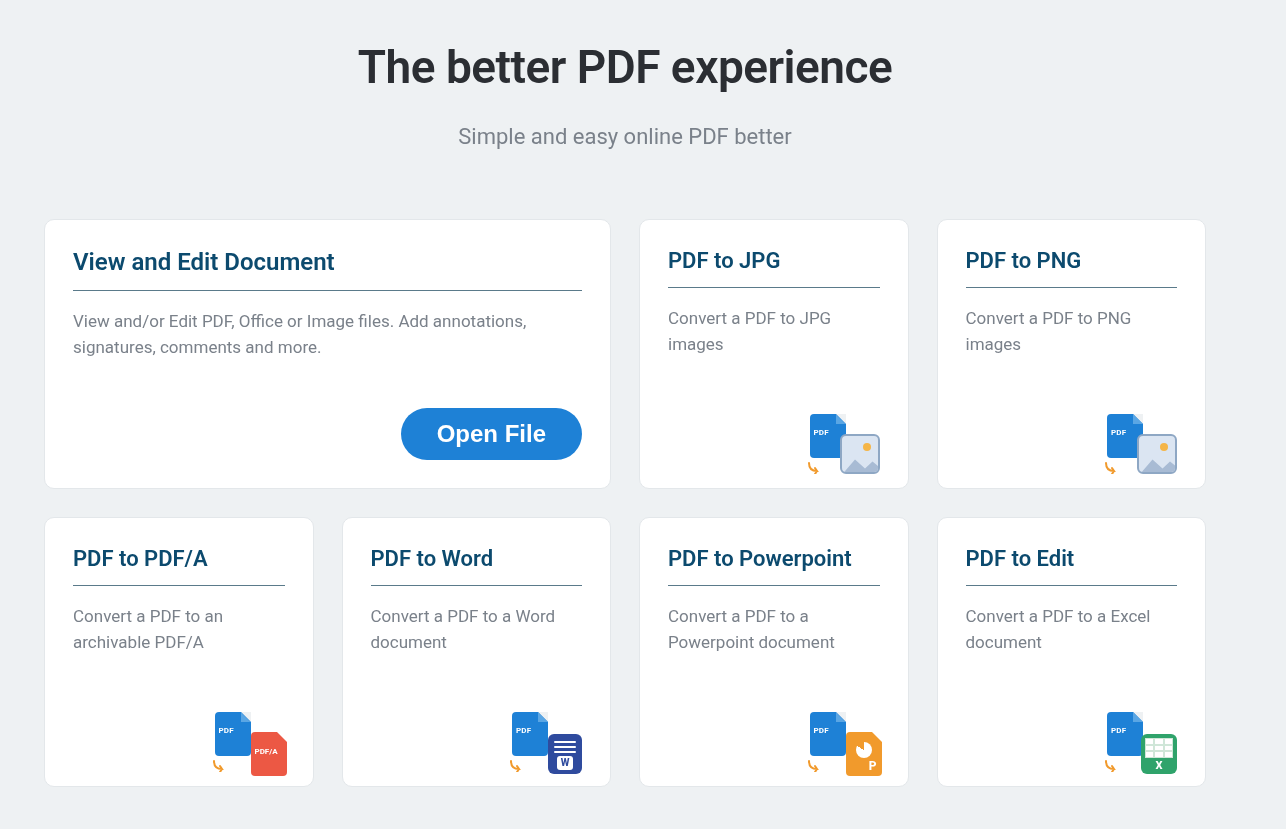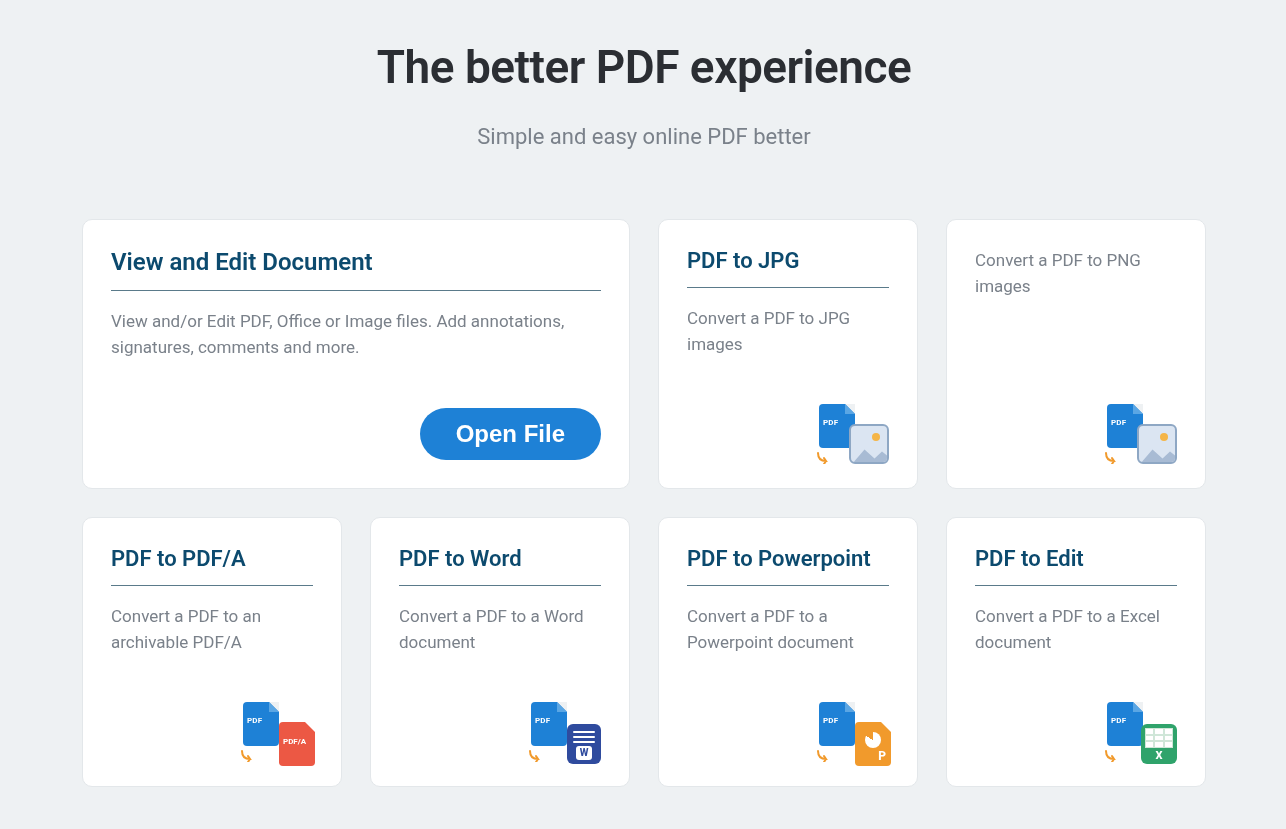--- a/index.html
+++ b/index.html
@@ -5,21 +5,21 @@
   * { margin: 0; padding: 0; box-sizing: border-box; }
   body {
     font-family: -apple-system, BlinkMacSystemFont, "Segoe UI", Roboto, "Helvetica Neue", Arial, sans-serif;
     background: #eef1f3;
     width: 1286px;
     height: 829px;
     overflow: hidden;
   }
   .page {
     width: 100%;
-    padding: 40px 80px 20px 82px;
+    padding: 40px 80px 20px 44px;
   }
   .hero {
     text-align: center;
     margin-bottom: 70px;
   }
   .hero h1 {
     font-size: 46px;
     font-weight: 600;
     color: #2b2e33;
     letter-spacing: -0.5px;
@@ -70,21 +70,21 @@
     border: none;
     border-radius: 999px;
     padding: 12px 36px;
     font-size: 24px;
     font-weight: 600;
     cursor: pointer;
   }
   .card-icon {
     position: absolute;
     right: 28px;
-    bottom: 24px;
+    bottom: 14px;
     width: 70px;
     height: 60px;
   }
   .pdf-file {
     position: absolute;
     left: 0;
     top: 0;
     width: 36px;
     height: 44px;
     background: #1e81d6;
@@ -252,20 +252,21 @@
         <div class="pdf-arrow">
             <svg width="14" height="12" viewBox="0 0 14 12">
               <path d="M1 1 Q1 9 9 9 L7 6 M9 9 L7 12" stroke="#f19a2c" stroke-width="2" fill="none" stroke-linecap="round"></path>
             </svg>
           </div>
         <div class="overlay-shape img-overlay"></div>
       </div>
     </div>
 
     <div class="card">
+      <div class="card-title">PDF to PNG</div>
       <div class="card-desc">Convert a PDF to PNG images</div>
       <div class="card-icon">
         <div class="pdf-file">
             <span class="pdf-label">PDF</span>
           </div>
         <div class="pdf-arrow">
             <svg width="14" height="12" viewBox="0 0 14 12">
               <path d="M1 1 Q1 9 9 9 L7 6 M9 9 L7 12" stroke="#f19a2c" stroke-width="2" fill="none" stroke-linecap="round"></path>
             </svg>
           </div>

